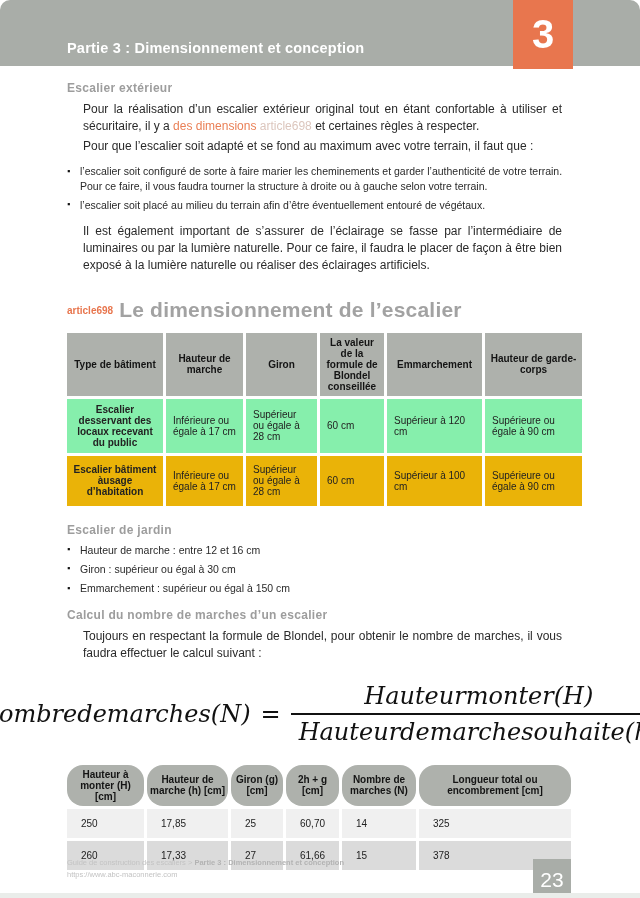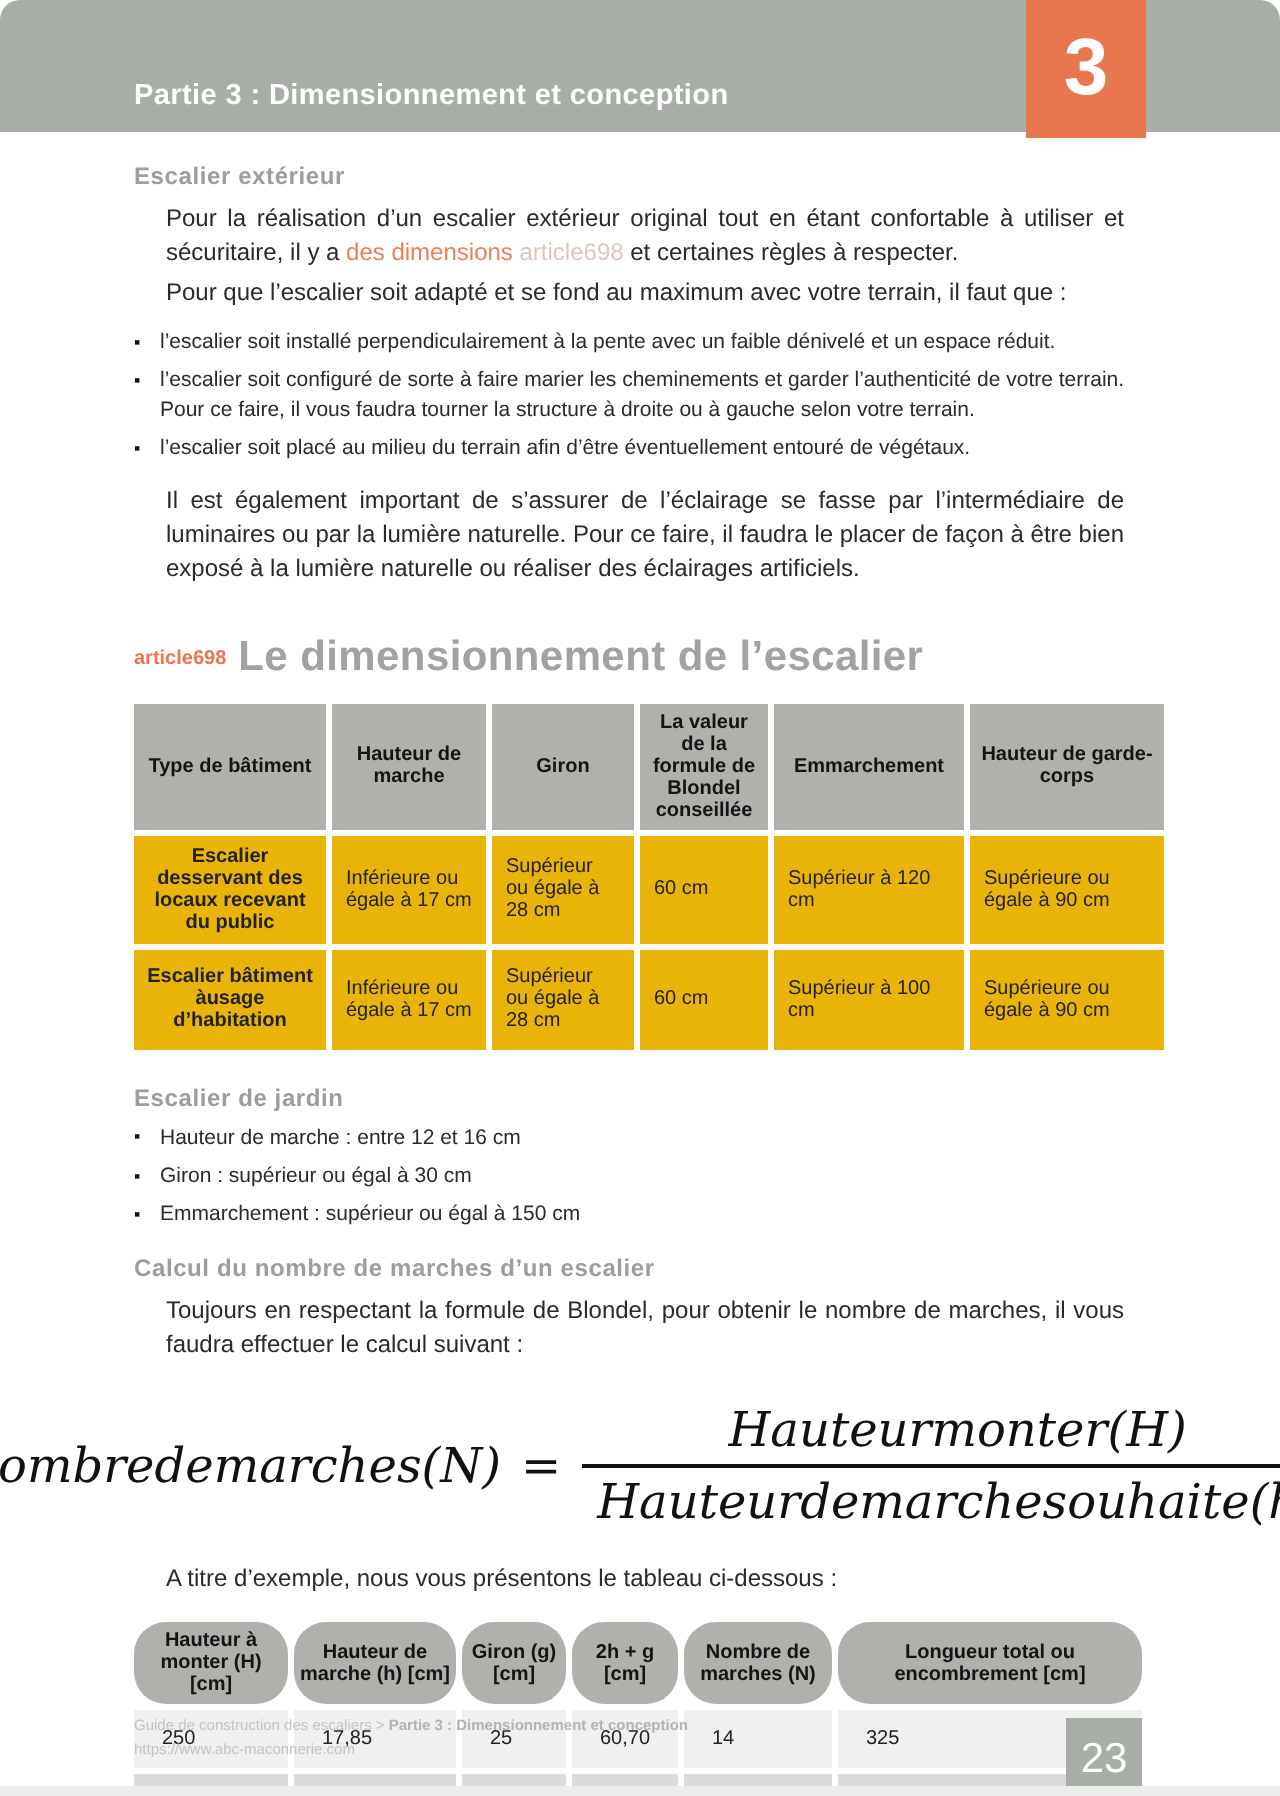--- a/index.html
+++ b/index.html
@@ -64,21 +64,21 @@
   th {
     background:#aeb1ac; color:#141414; font-size:10px; font-weight:bold;
     text-align:center; vertical-align:middle; padding:4px 3px;
   }
   td { font-size:10px; color:#222; vertical-align:middle; }
 
   .dim-table { width:520px; }
   .dim-table th { height:46px; }
   .dim-table td { padding:5px 7px; height:50px; }
   .dim-table td.row-label { font-weight:bold; text-align:center; padding:5px 4px; }
-  .dim-table tr.r0 td { background:#eab308; }
+  .dim-table tr.r0 td { background:#86efac; }
   .dim-table tr.r1 td { background:#eab308; }
 
   .calc-table { width:508px; }
   .calc-table th { height:34px;border-radius:16px; }
   .calc-table td { padding:9px 4px 9px 14px; }
   .calc-table tr.alt0 td { background:#f0f0f0; }
   .calc-table tr.alt1 td { background:#dbdbdb; }
 
   
   .formula {
@@ -125,21 +125,20 @@
 
 <div class="content">
 
   <div class="section-heading">Escalier extérieur</div>
 
   <p class="body-text"><span>Pour la réalisation d’un escalier extérieur original tout en étant confortable à utiliser et sécuritaire, il y a </span><span class="link-orange">des dimensions</span><span class="ref-faded"> article698</span><span> et certaines règles à respecter.</span></p>
 
   <p class="body-text">Pour que l’escalier soit adapté et se fond au maximum avec votre terrain, il faut que :</p>
 
   <ul class="bullets">
-    <li>l’escalier soit installé perpendiculairement à la pente avec un faible dénivelé et un espace réduit.</li>
     <li>l’escalier soit configuré de sorte à faire marier les cheminements et garder l’authenticité de votre terrain. Pour ce faire, il vous faudra tourner la structure à droite ou à gauche selon votre terrain.</li>
     <li>l’escalier soit placé au milieu du terrain afin d’être éventuellement entouré de végétaux.</li>
   </ul>
 
   <p class="body-text">Il est également important de s’assurer de l’éclairage se fasse par l’intermédiaire de luminaires ou par la lumière naturelle. Pour ce faire, il faudra le placer de façon à être bien exposé à la lumière naturelle ou réaliser des éclairages artificiels.</p>
 
   <div class="big-heading-row">
     <span class="article-ref">article698</span><span class="big-heading">Le dimensionnement de l’escalier</span>
   </div>
 
@@ -194,21 +193,20 @@
 
   <div class="formula">
     <span class="f-lhs">Nombredemarches(N)</span>
     <span class="f-eq">=</span>
     <span class="frac">
       <span class="num">Hauteurmonter(H)</span>
       <span class="den">Hauteurdemarchesouhaite(h)</span>
     </span>
   </div>
 
-  <p class="body-text" style="margin-bottom:10px">A titre d’exemple, nous vous présentons le tableau ci-dessous :</p>
 
   <table class="calc-table">
     <colgroup>
       <col style="width:77px">
         <col style="width:81px">
         <col style="width:52px">
       <col style="width:53px">
         <col style="width:74px">
         <col style="width:152px">
     </colgroup>

